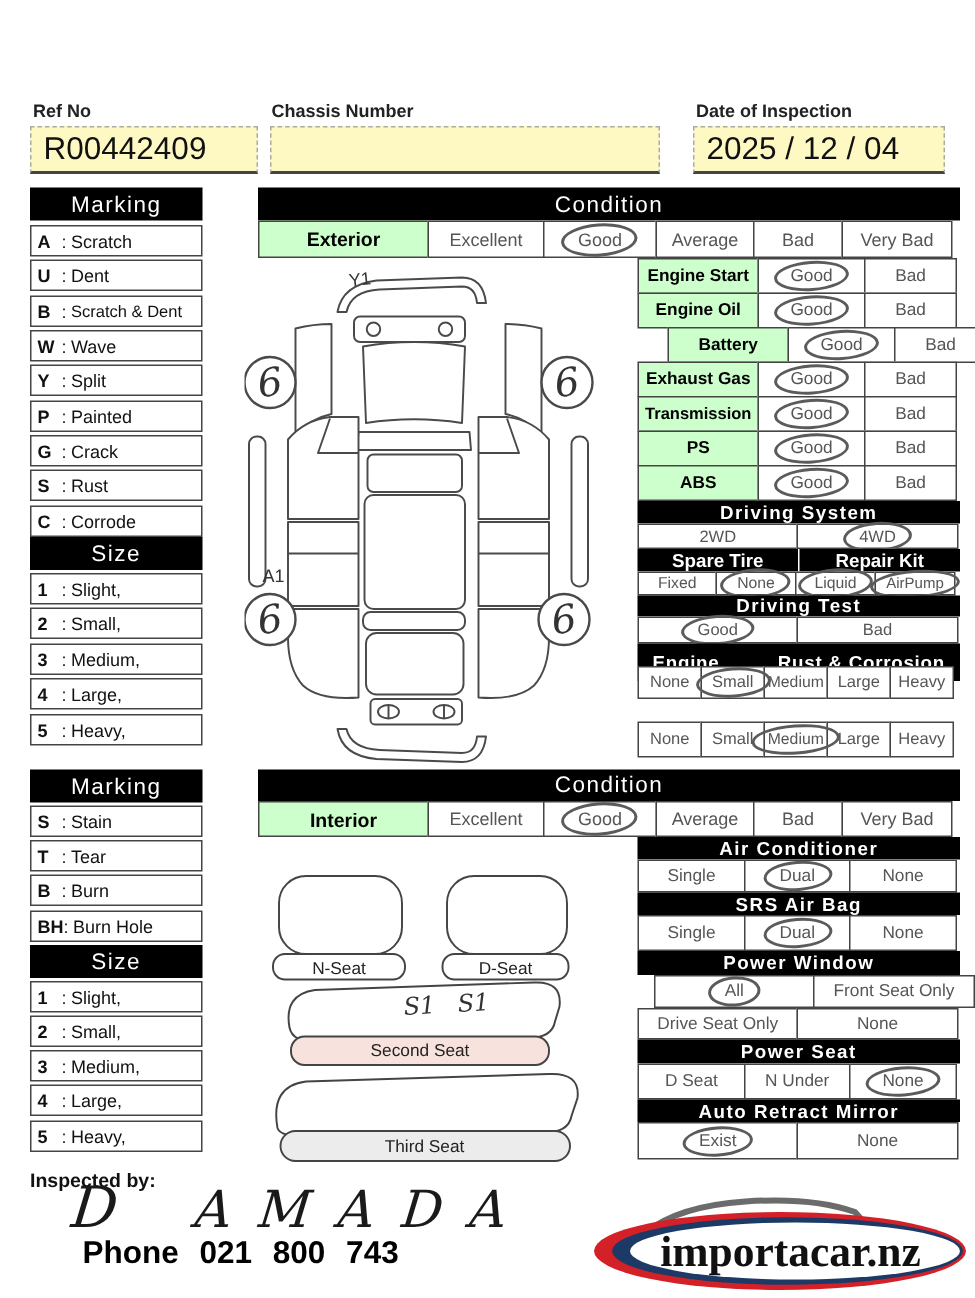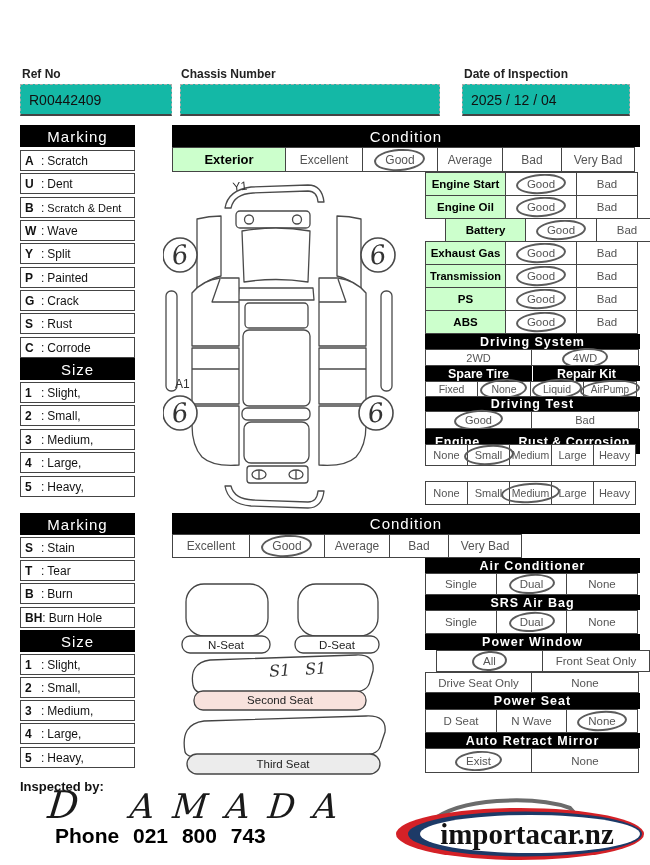--- a/index.html
+++ b/index.html
@@ -4,22 +4,22 @@
 <style>
   * { margin:0; padding:0; box-sizing:border-box; }
   body { background:#fff; font-family:"Liberation Sans", sans-serif; }
   .sheet { position:relative; width:650px; height:865px; background:#fff; overflow:hidden; }
 
   .title { position:absolute; left:0; top:12px; width:100%; text-align:center;
            font-size:28px; font-weight:bold; letter-spacing:1px; word-spacing:24px; color:#000; }
 
   .fld-label { position:absolute; font-size:12px; font-weight:600; color:#222; }
   .fld-box { position:absolute; border:1px dashed #aaa; border-bottom:2px solid #444;
-             background:#14b8a6; display:flex; align-items:center; padding-left:8px;
-             font-size:14px; color:#111; }
+             background:#fef9c3; display:flex; align-items:center; padding-left:8px;
+             font-size:21px; color:#111; }
 
   .bar { position:absolute; background:#000; color:#fff; display:flex; align-items:center;
          justify-content:center; font-size:15px; letter-spacing:1px; }
   .bar.small { font-size:12.5px; font-weight:600; }
 
   .mrow { position:absolute; width:115px; height:21px; border:1px solid #444; background:#fff;
           display:flex; align-items:center; padding-left:4px; font-size:12px; color:#111; }
   .mrow .code { min-width:16px; font-weight:600; }
   .mrow .sep { margin-right:3px; }
 
@@ -407,20 +407,23 @@
       <span>Large,</span>
     </div>
   <div class="mrow" style="left:20px;top:747px">
       <span class="code">5</span>
       <span class="sep">:</span>
       <span>Heavy,</span>
     </div>
 
   <div class="bar" style="left:172px;top:513px;width:468px;height:21px">Condition</div>
   <div class="row" style="left:172px;top:534px;width:468px;height:24px">
+    <div class="cell green" style="width:114px;font-size:13px">
+        <span>Interior</span>
+      </div>
     <div class="cell" style="width:78px">
         <span class="opt">Excellent</span>
       </div>
     <div class="cell" style="width:76px">
         <span class="opt circled">Good</span>
       </div>
     <div class="cell" style="width:66px">
         <span class="opt">Average</span>
       </div>
     <div class="cell" style="width:60px">
@@ -471,21 +474,21 @@
     <div class="cell f115" style="width:108px">
         <span class="opt">None</span>
       </div>
   </div>
   <div class="bar small" style="left:425px;top:693px;width:215px;height:16px">Power Seat</div>
   <div class="row" style="left:425px;top:709px;width:215px;height:24px">
     <div class="cell f115" style="width:72px">
         <span class="opt">D Seat</span>
       </div>
     <div class="cell f115" style="width:71px">
-        <span class="opt">N Wave</span>
+        <span class="opt">N Under</span>
       </div>
     <div class="cell f115" style="width:72px">
         <span class="opt circled">None</span>
       </div>
   </div>
   <div class="bar small" style="left:425px;top:733px;width:215px;height:15px">Auto Retract Mirror</div>
   <div class="row" style="left:425px;top:748px;width:215px;height:25px">
     <div class="cell f115" style="width:107px">
         <span class="opt circled">Exist</span>
       </div>

